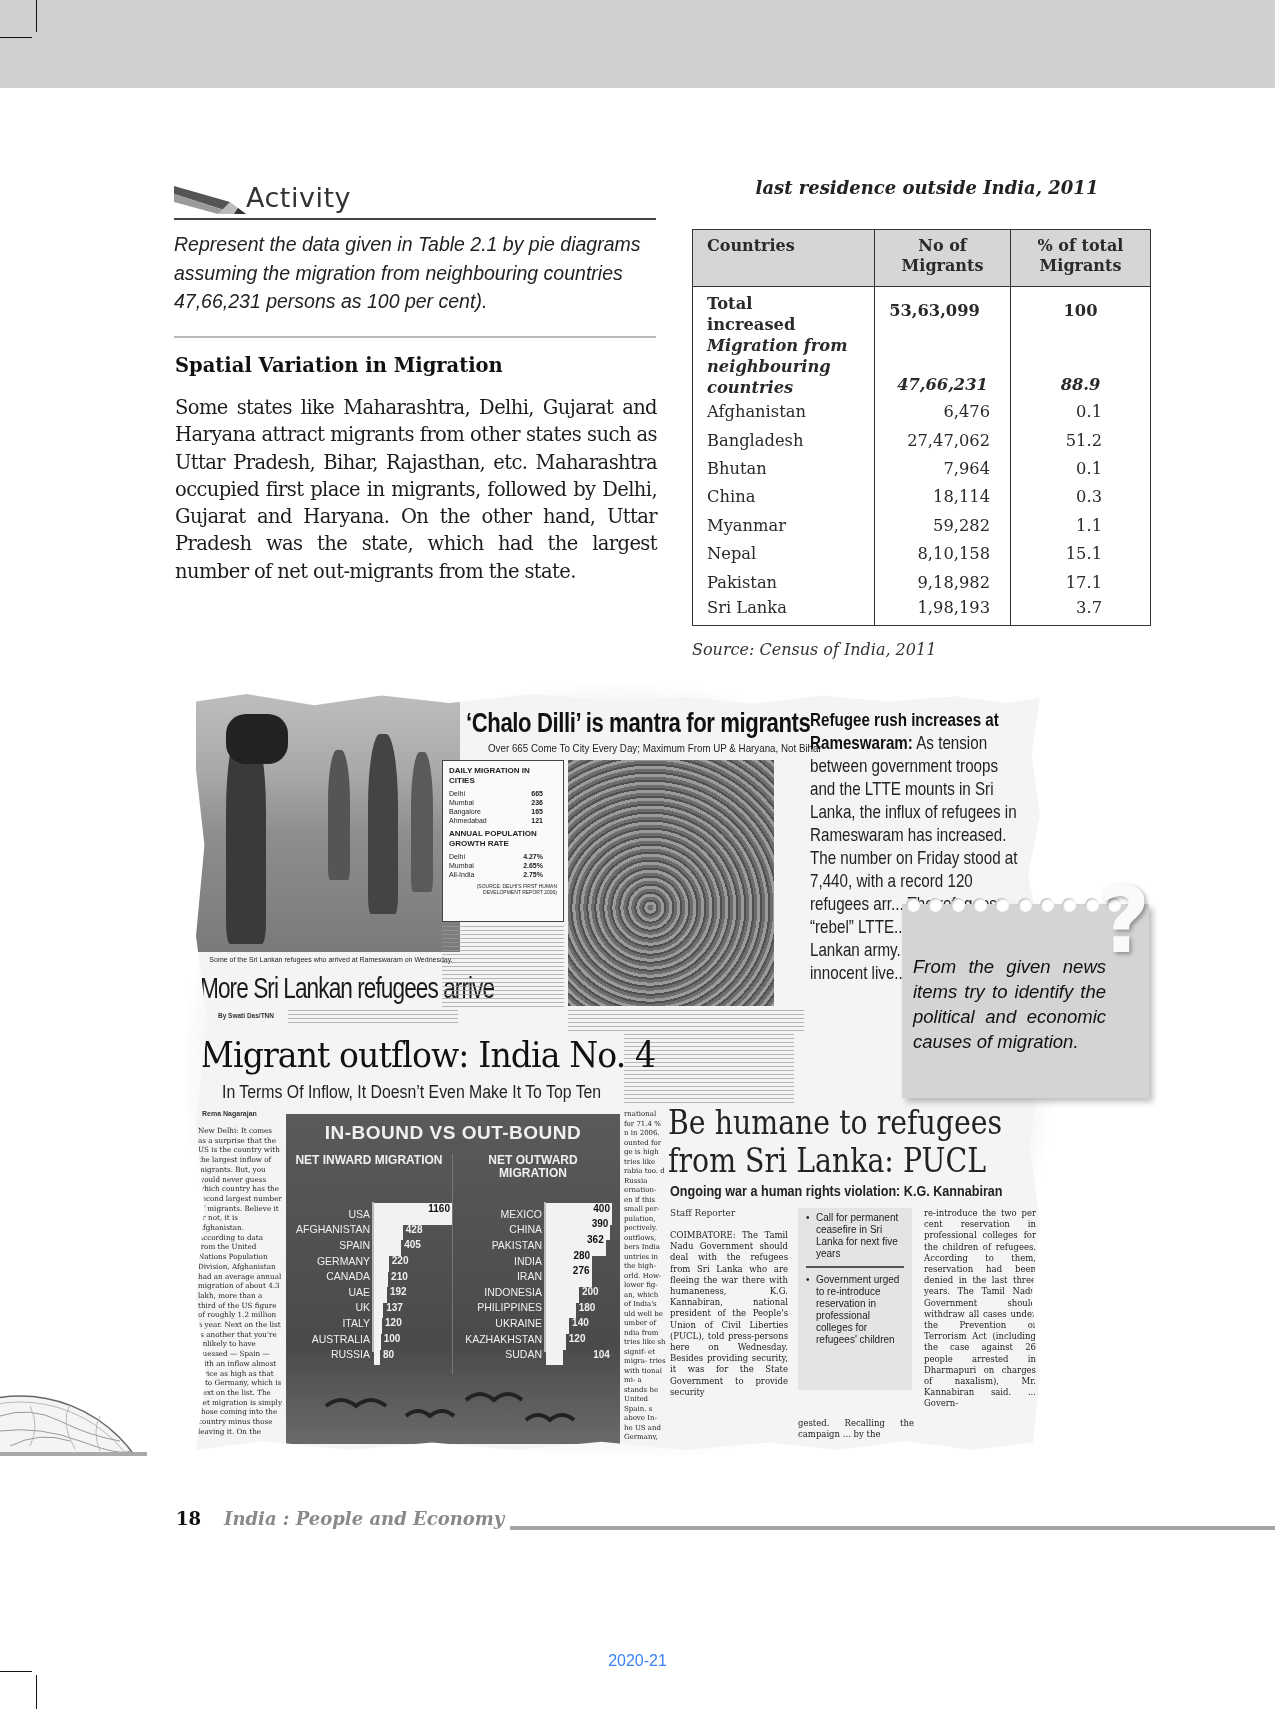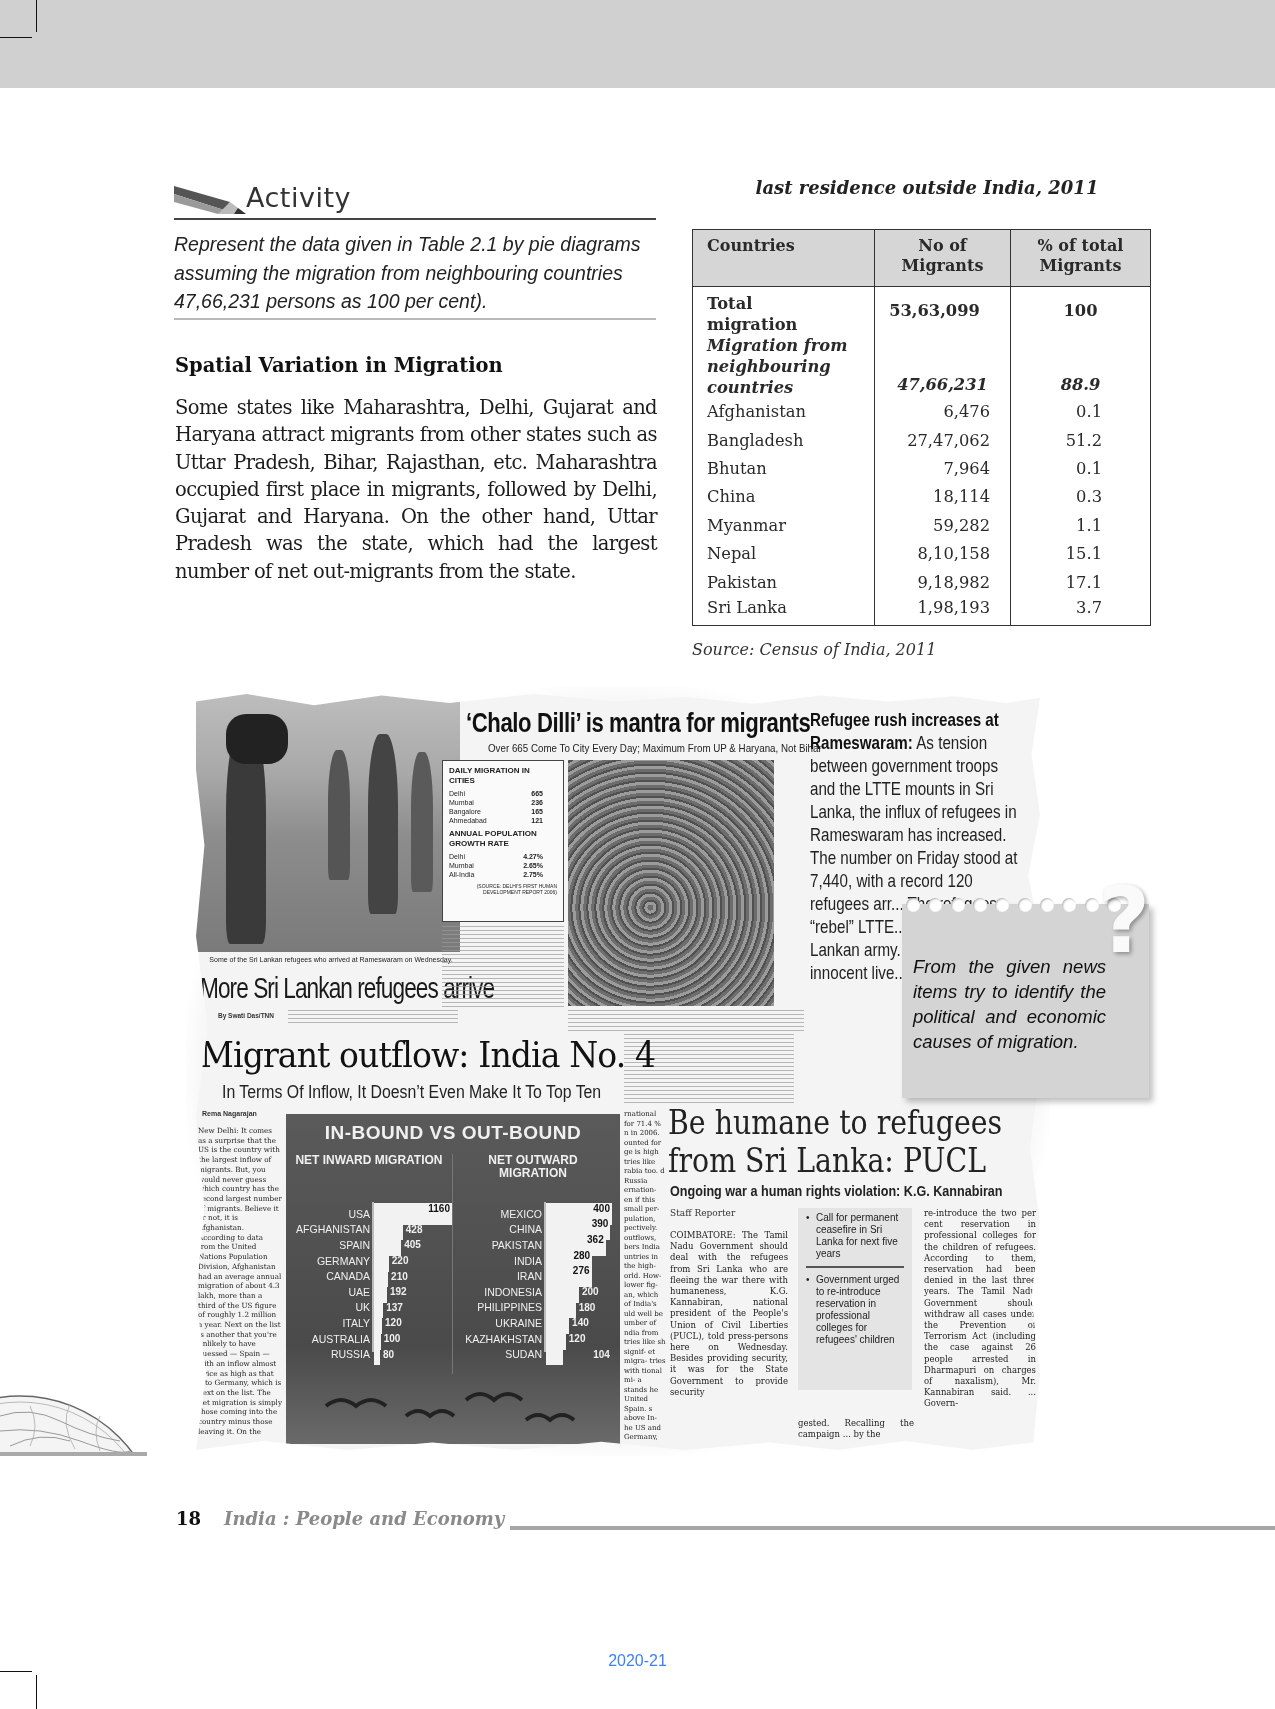--- a/index.html
+++ b/index.html
@@ -8,21 +8,21 @@
 
   .top-band { position: absolute; left: 0; top: 0; width: 1275px; height: 88px; background: #d0d0d0; }
   .crop-v { position: absolute; width: 1px; background: #111; }
   .crop-h { position: absolute; height: 1px; background: #111; }
 
   
   .activity { position: absolute; left: 174px; top: 178px; width: 482px; }
   .activity-head { position: relative; height: 42px; border-bottom: 2px solid #444; }
   .pencil { position: absolute; left: 0; top: 6px; }
   .activity-title { position: absolute; left: 72px; top: 4px; font-family: "DejaVu Sans", sans-serif; font-size: 27px; color: #333; letter-spacing: 0.5px; }
-  .activity-text { font-family: "Liberation Sans", sans-serif; font-style: italic; font-size: 19.5px; line-height: 28.5px; color: #222; padding-top: 10px; padding-bottom: 2px; border-bottom: 2px solid #b8b8b8; }
+  .activity-text { font-family: "Liberation Sans", sans-serif; font-style: italic; font-size: 19.5px; line-height: 28.5px; color: #222; padding-top: 10px; padding-bottom: 20px; border-bottom: 2px solid #b8b8b8; }
 
   .section-heading { position: absolute; left: 175px; top: 354px; font-family: "DejaVu Serif", serif; font-weight: bold; font-size: 19.5px; color: #111; }
   .section-body { position: absolute; left: 175px; top: 394px; width: 482px; font-family: "DejaVu Serif", serif; font-size: 19.5px; line-height: 27.3px; text-align: justify; color: #1c1c1c; letter-spacing: -0.6px; }
 
   
   .table-caption { position: absolute; left: 692px; top: 176px; width: 470px; text-align: center; font-family: "DejaVu Serif", serif; font-style: italic; font-weight: bold; font-size: 18px; line-height: 23px; color: #222; }
   table.migr { position: absolute; left: 692px; top: 229px; width: 459px; border-collapse: collapse; border: 1.5px solid #333; font-family: "DejaVu Serif", serif; font-size: 16.3px; color: #2a2a2a; }
   table.migr th { background: #d6d6d6; font-weight: bold; border: 1.5px solid #333; padding: 6px 14px 10px 14px; vertical-align: top; line-height: 20px; font-size: 16px; }
   table.migr th.c1 { text-align: left; width: 182px; }
   table.migr th.c2 { text-align: center; width: 136px; }
@@ -144,21 +144,21 @@
 <table class="migr">
   <thead>
     <tr>
       <th class="c1">Countries</th>
       <th class="c2">No of Migrants</th>
       <th class="c3">% of total Migrants</th>
     </tr>
   </thead>
   <tbody id="table-body">
     <tr class="total">
-      <td class="name" style="padding-right:40px;">Total migration</td>
+      <td class="name" style="padding-right:40px;">Total increased</td>
       <td class="num" style="text-align:center;padding-right:30px;margin-left:37px;">53,63,099</td>
       <td class="pct">100</td>
     </tr>
     <tr class="nb">
       <td class="name" style="padding-right:20px;">Migration from neighbouring countries</td>
       <td class="num" style="text-align:center;padding-right:14px;">47,66,231</td>
       <td class="pct">88.9</td>
     </tr>
   <tr>
         <td class="name">Afghanistan</td>

